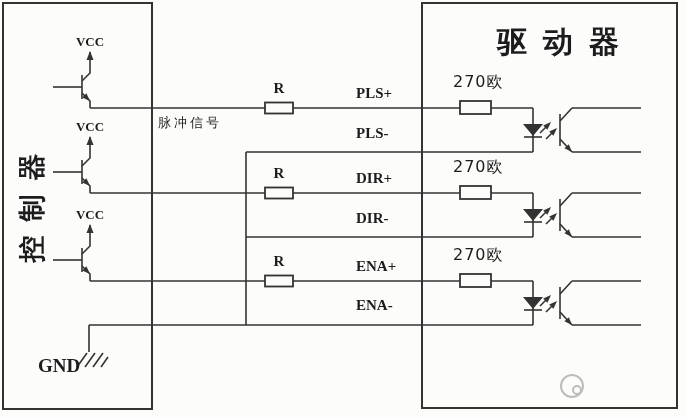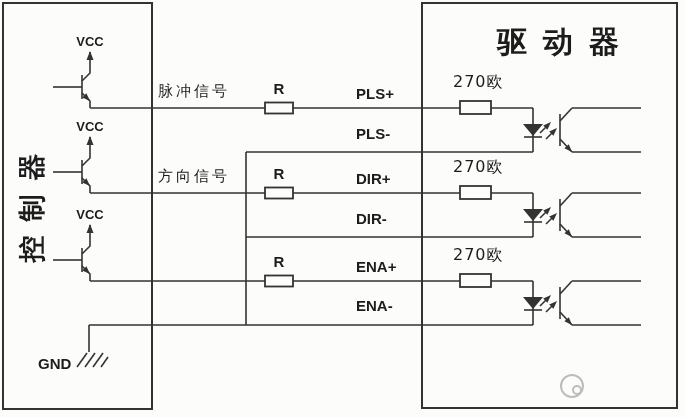--- a/index.html
+++ b/index.html
@@ -11,33 +11,33 @@
     background:var(--background);
     font-family:"DejaVu Sans","Liberation Sans",sans-serif;
   }
   svg.wires{position:absolute;left:0;top:0;display:block;}
   svg.wires line, svg.wires polyline, svg.wires path{stroke:var(--line);stroke-width:1.6;fill:none;}
   svg.wires rect.box{stroke:var(--line);stroke-width:2;fill:none;}
   svg.wires rect.res{stroke:var(--line);stroke-width:1.8;fill:var(--background);}
   svg.wires polygon{fill:var(--line);stroke:none;}
   svg.wires .wm circle{stroke:var(--watermark);stroke-width:2;fill:none;}
   .lbl{position:absolute;color:var(--text);line-height:1;white-space:nowrap;}
-  .mono{font-family:Liberation Sans, sans-serif;font-weight:bold;}
-  .cjk{font-size:15px;letter-spacing:3px;}
+  .mono{font-family:Liberation Serif, serif;font-weight:bold;}
+  .cjk{font-size:13px;letter-spacing:3px;margin-top:32px;}
   .vcc{font-size:13px;width:32px;text-align:center;left:74px;}
   .rlbl{font-size:15px;width:26px;text-align:center;left:266px;}
   .pin{font-size:15px;left:356px;}
   .ohm{font-size:16px;left:453px;letter-spacing:1px;}
   .title-drv{left:497px;top:27px;font-size:30px;letter-spacing:16px;font-weight:bold;}
   .title-ctl{
     left:-38px;top:187px;width:140px;height:28px;text-align:center;
     font-size:27px;letter-spacing:14px;font-weight:bold;
     transform:rotate(-90deg);transform-origin:center;
   }
-  .gnd{left:38px;top:356px;font-size:15px;}
+  .gnd{left:38px;top:356px;font-size:19px;}
   .watermark{left:592px;top:376px;font-size:17px;letter-spacing:2px;color:var(--watermark);}
 </style>
 </head>
 <body>
 
 <div class="stage">
 
   <svg class="wires" width="686" height="417" viewBox="0 0 686 417">
     <defs>
 
@@ -106,21 +106,20 @@
   </svg>
 
   <span class="lbl title-ctl">控制器</span>
   <span class="lbl title-drv">驱动器</span>
 
   <span class="lbl mono vcc" style="top:35px">VCC</span>
   <span class="lbl mono vcc" style="top:120px">VCC</span>
   <span class="lbl mono vcc" style="top:208px">VCC</span>
 
   <span class="lbl cjk" style="left:158px;top:84px">脉冲信号</span>
-  <span class="lbl cjk" style="left:158px;top:169px">方向信号</span>
 
   <span class="lbl mono rlbl" style="top:81px">R</span>
   <span class="lbl mono rlbl" style="top:166px">R</span>
   <span class="lbl mono rlbl" style="top:254px">R</span>
 
   <span class="lbl mono pin" style="top:86px">PLS+</span>
   <span class="lbl mono pin" style="top:126px">PLS-</span>
   <span class="lbl mono pin" style="top:171px">DIR+</span>
   <span class="lbl mono pin" style="top:211px">DIR-</span>
   <span class="lbl mono pin" style="top:259px">ENA+</span>

